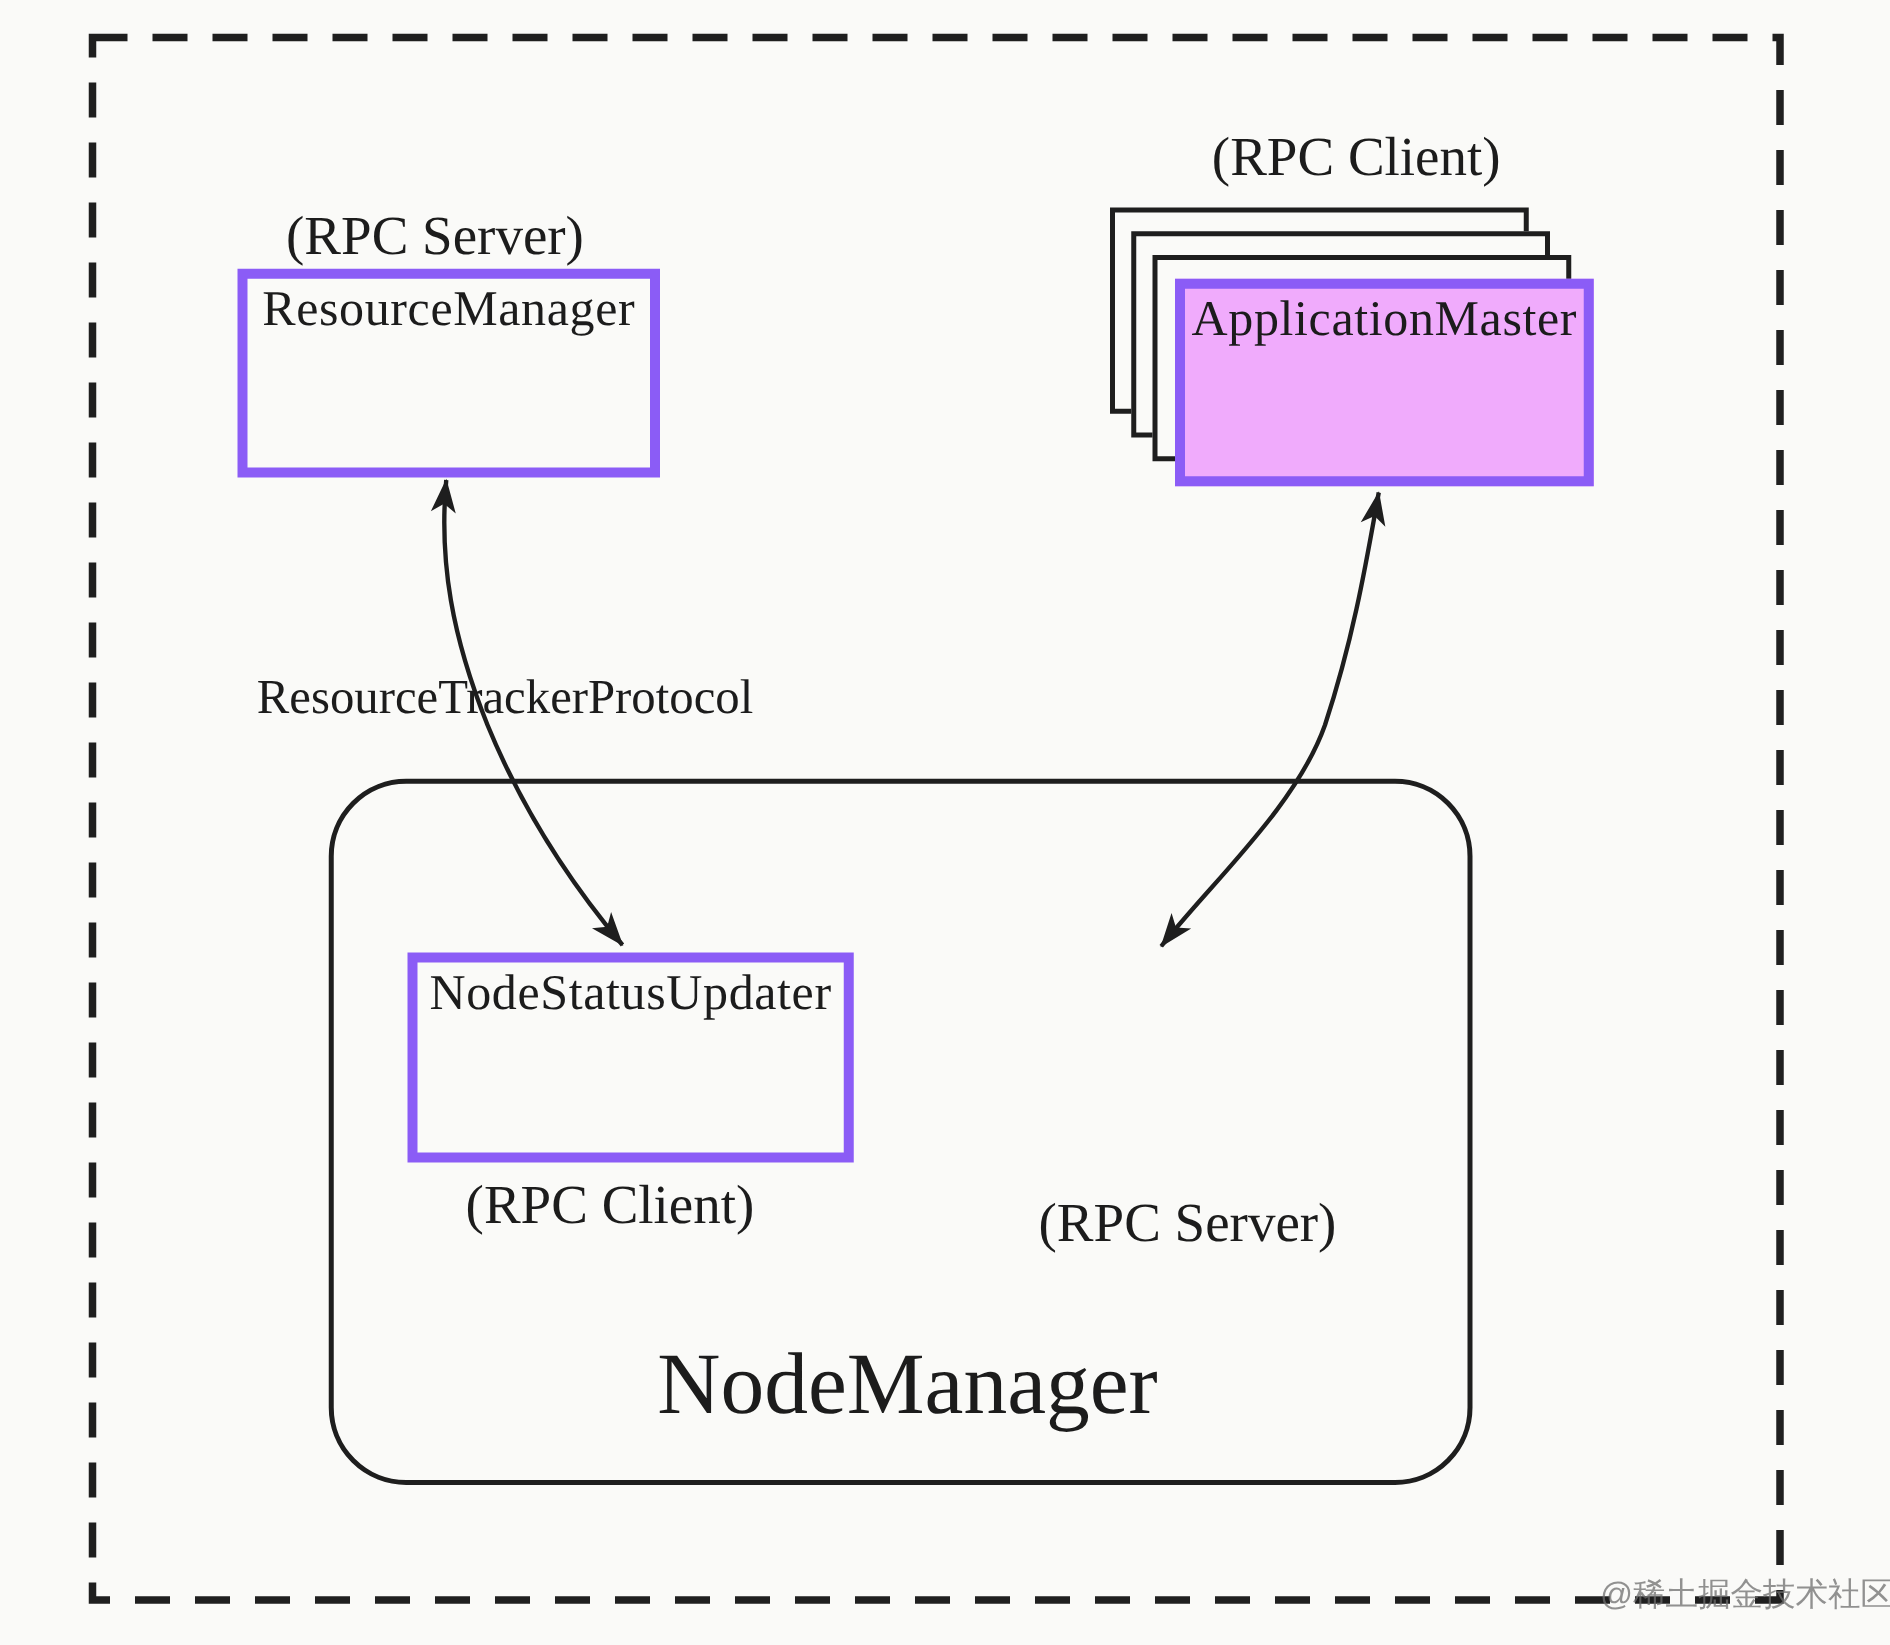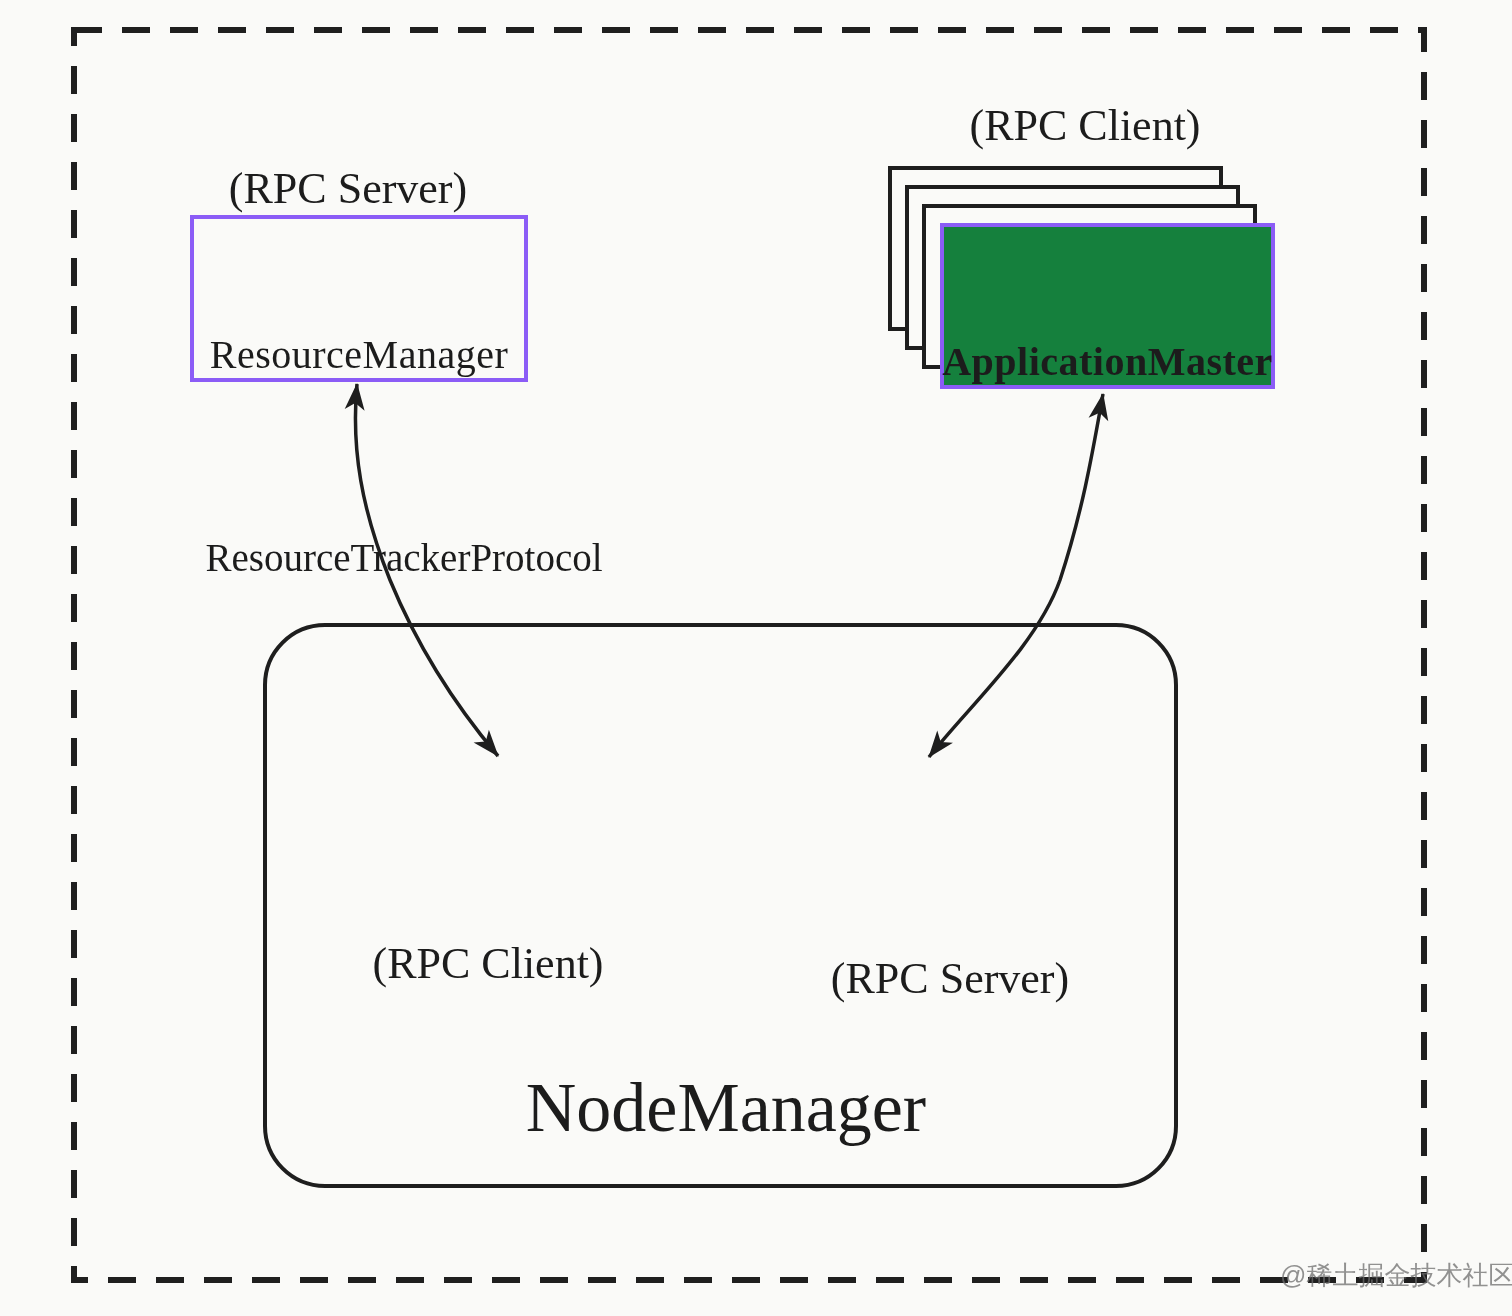--- a/index.html
+++ b/index.html
@@ -13,31 +13,31 @@
     color: #1c1c1c;
   }
   svg.overlay {
     position: absolute;
     left: 0; top: 0;
     width: 1512px; height: 1316px;
     z-index: 1;
   }
   .box {
     position: absolute;
-    border: 4px solid #8b5cf6;
+    border: 8px solid #8b5cf6;
     display: flex;
-    align-items: flex-end;
+    align-items: flex-start;
     justify-content: center;
     font-size: 40px;
     letter-spacing: 0.5px;
     z-index: 2;
     background: transparent;
     box-sizing: border-box;
   }
-  .box.opaque { background: #15803d; font-weight: bold; }
+  .box.opaque { background: #f0abfc; }
   .stack-sheet {
     position: absolute;
     border: 4px solid #1e1e1e;
     background: #fafaf8;
     z-index: 2;
     box-sizing: border-box;
   }
   .annotation {
     position: absolute;
     font-size: 44px;
@@ -112,20 +112,23 @@
 
   <div class="box opaque" style="left:940px; top:223px; width:335px; height:166px;">
     <span>ApplicationMaster</span>
   </div>
 
   <div class="edge-label" style="left:154px; top:535px; width:500px;">ResourceTrackerProtocol</div>
 
 
   <div class="rounded-container" style="left:263px; top:623px; width:915px; height:565px;"></div>
 
+  <div class="box" style="left:326px; top:762px; width:357px; height:168px;">
+    <span>NodeStatusUpdater</span>
+  </div>
   <div class="annotation" style="left:338px; top:938px; width:300px;">(RPC Client)</div>
 
   <div class="annotation" style="left:800px; top:953px; width:300px;">(RPC Server)</div>
 
   <div class="container-title" style="left:476px; top:1068px; width:500px;">NodeManager</div>
 
   <div class="watermark" style="left:1280px; top:1258px;">@稀土掘金技术社区</div>
 
 </div>
 

